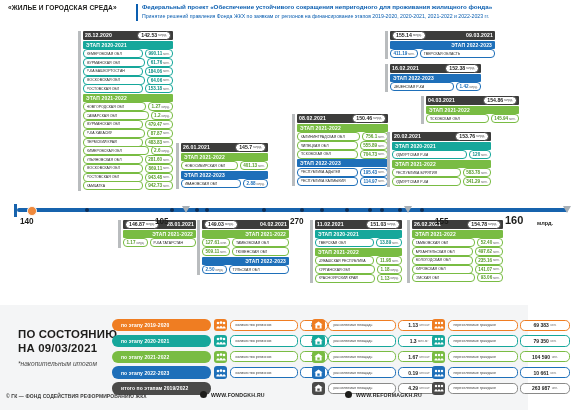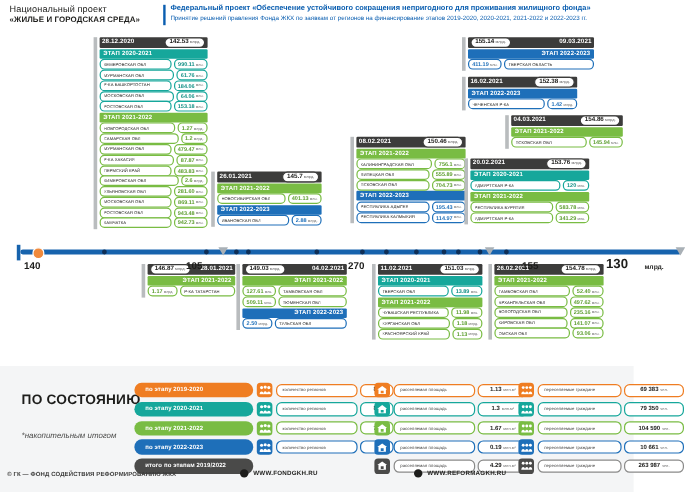--- a/index.html
+++ b/index.html
@@ -120,21 +120,20 @@
   .mi-2022{background:#1e6fb9;} .mn-2022,.mv-2022{border:0.7px solid #1e6fb9;}
   .mi-total{background:#4a4a49;} .mn-total,.mv-total{border:0.7px solid #8a8a89;}
 </style>
 </head>
 <body>
 
 <div class="page">
 
   <div class="header">
     <div class="hdr-left">
-      <div class="hdr-l1">Национальный проект</div>
       <div class="hdr-l2">«ЖИЛЬЕ И ГОРОДСКАЯ СРЕДА»</div>
     </div>
     <div class="hdr-rule"></div>
     <div class="hdr-right">
       <div class="hdr-r1">Федеральный проект «Обеспечение устойчивого сокращения  непригодного для проживания жилищного фонда»</div>
       <div class="hdr-r2">Принятие  решений правления Фонда ЖКХ по заявкам  от регионов на финансирование этапов 2019-2020, 2020-2021, 2021-2022 и 2022-2023 гг.</div>
     </div>
   </div>
 
   <div id="clusters-root">
@@ -697,21 +696,21 @@
         <div class="axis-cap"></div>
         <div class="axis-line" style="width: 551px;"></div>
         <div class="gridv" style="left: 24px; height: 0px;"></div>
         <div class="axlabel small" style="left: 20px;">140</div>
         <div class="gridv" style="left: 159px; height: 0px;"></div>
         <div class="axlabel small" style="left: 155px;">105</div>
         <div class="gridv" style="left: 294px; height: 0px;"></div>
         <div class="axlabel small" style="left: 290px;">270</div>
         <div class="gridv" style="left: 412px; height: 0px;"></div>
         <div class="axlabel small" style="left: 408px; margin-left: 27px;">155</div>
-        <div class="axlabel big" style="left: 505px;">130</div>
+        <div class="axlabel big" style="left: 505px;">160</div>
         <span class="ax-unit" style="position: absolute; left: 537px; top: 20px;">млрд.</span>
         <div class="tick-dot" style="left: 85px;"></div>
         <div class="tick-dot" style="left: 170px;"></div>
         <div class="tick-dot" style="left: 195px;"></div>
         <div class="tick-dot" style="left: 205px;"></div>
         <div class="tick-dot" style="left: 262px;"></div>
         <div class="tick-dot" style="left: 300px;"></div>
         <div class="tick-dot" style="left: 320px;"></div>
         <div class="tick-dot" style="left: 345px;"></div>
         <div class="tick-dot" style="left: 368px;"></div>
@@ -721,20 +720,21 @@
         <div class="tick-big" style="left: 27px;"></div>
         <div class="marker" style="left: 182px;"></div>
         <div class="marker" style="left: 404px;"></div>
         <div class="marker" style="left: 563px;"></div>
       </div>
   </div>
 
   <div class="footer">
     <div class="f-title">
       <div>ПО СОСТОЯНИЮ</div>
+      <div>НА 09/03/2021</div>
     </div>
     <div class="f-sub">*накопительным итогом</div>
 
     <div class="pillcol" id="pills-root">
         <div class="pill p-2019">
           <span class="pill-label">по этапу 2019-2020</span>
         </div>
         <div class="pill p-2020">
           <span class="pill-label">по этапу 2020-2021</span>
         </div>

